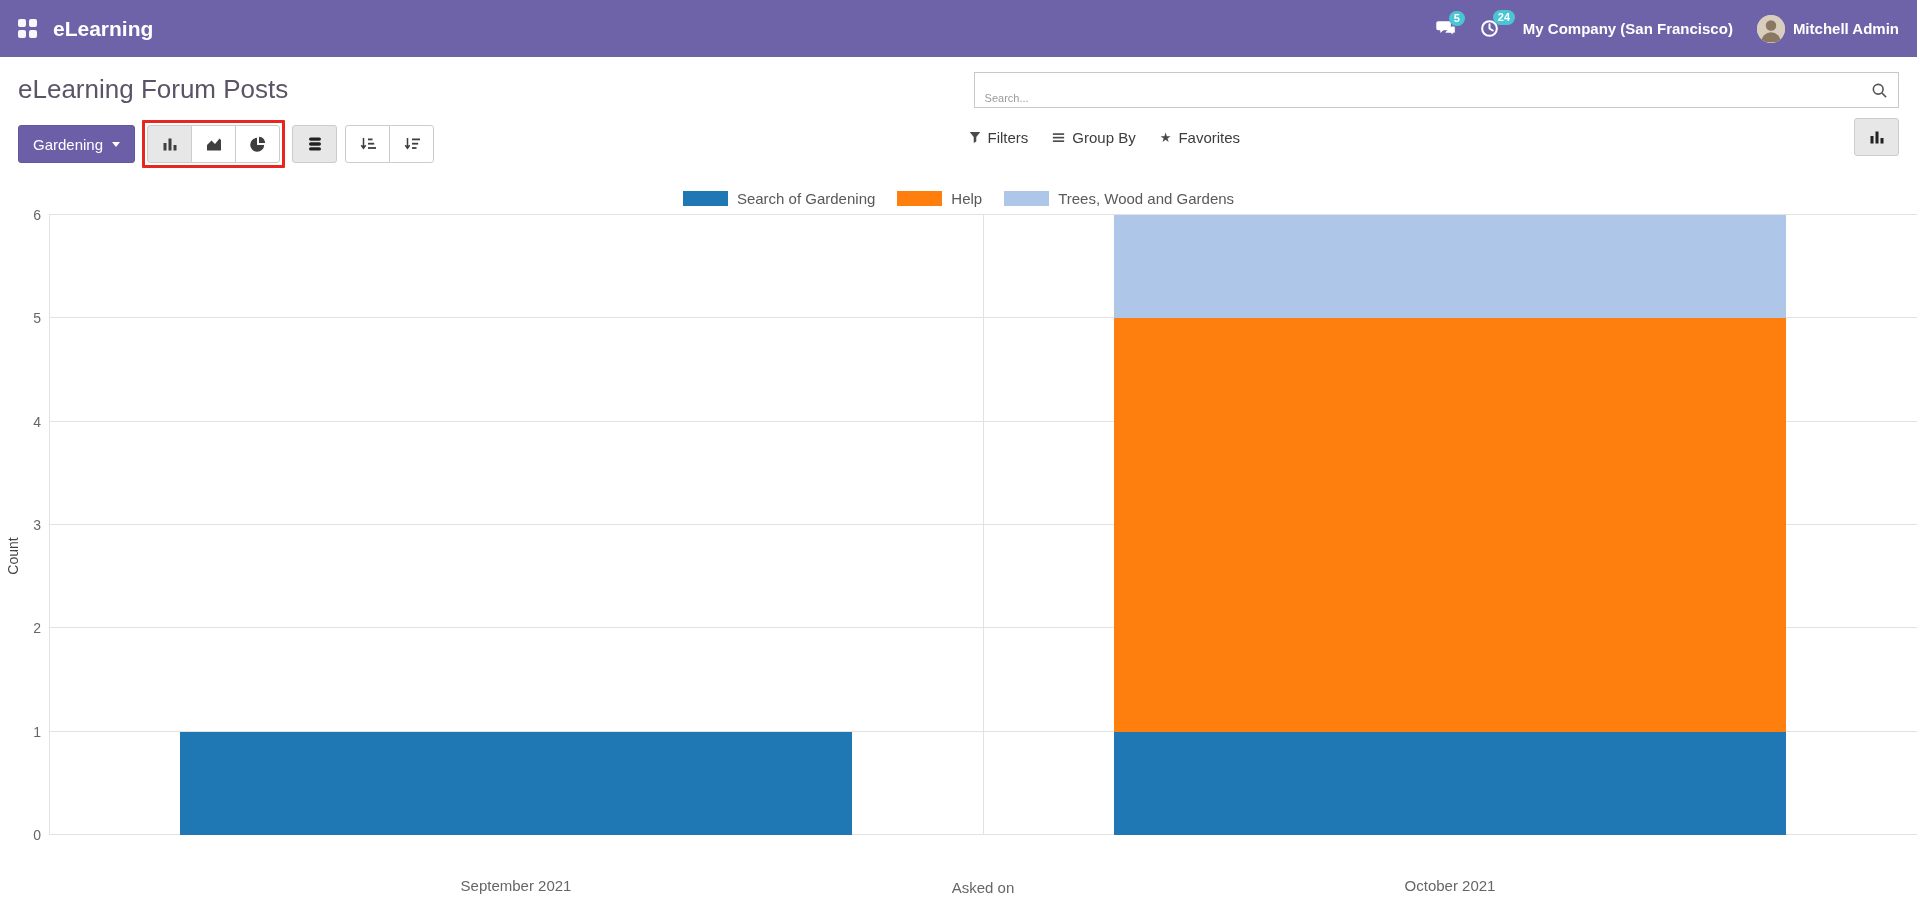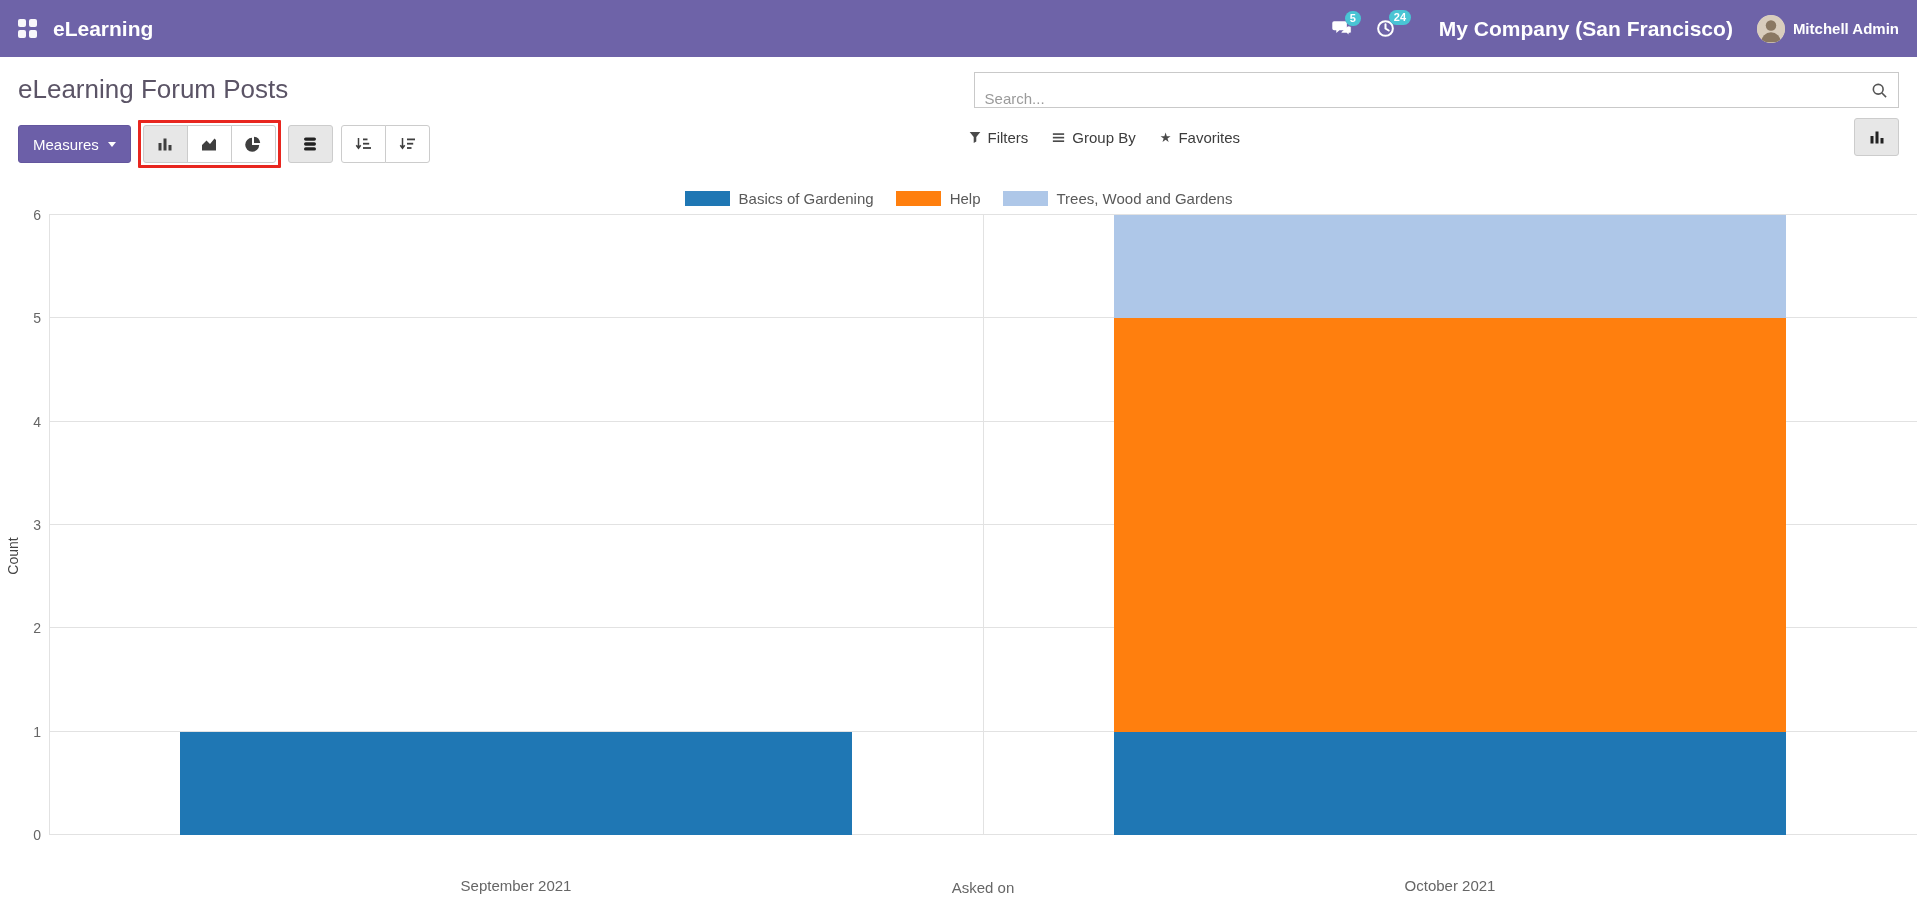--- a/index.html
+++ b/index.html
@@ -20,31 +20,31 @@
   .brand { font-size:21px; font-weight:bold; cursor:pointer; white-space:nowrap; }
   .nav-menu { display:flex; gap:6px; }
   .nav-item { font-size:15px; padding:10px 15px; border-radius:3px; cursor:pointer; white-space:nowrap; }
   .nav-right { margin-left:auto; display:flex; align-items:center; gap:24px; }
   .nav-icon-wrap { position:relative; cursor:pointer; display:flex; align-items:center; }
   .nav-badge {
     position:absolute; top:-9px; left:13px;
     background:#49c5d4; color:#fff; font-size:11px; font-weight:bold;
     padding:1px 5px; border-radius:9px; line-height:13px;
   }
-  .company { font-size:21px; font-weight:600; cursor:pointer; white-space:nowrap;margin-left:20px; }
+  .company { font-size:15px; font-weight:600; cursor:pointer; white-space:nowrap; }
   .user { display:flex; align-items:center; gap:8px; font-size:15px; font-weight:600; cursor:pointer; white-space:nowrap; }
   .avatar { width:28px; height:28px; border-radius:50%; background:#e3d9cb; overflow:hidden; display:flex; align-items:flex-end; justify-content:center; }
 
   
   .header-row { display:flex; align-items:flex-start; padding:15px 18px 0 18px; }
   .page-title { font-size:26px; font-weight:400; color:#5b5466; margin:2px 0 0 0; white-space:nowrap; }
   .search-box { margin-left:auto; width:49.2%; position:relative; }
   .search-input {
     width:100%; height:36px; border:1px solid #c9c9c9; border-radius:0;
-    padding:16px 40px 0 10px; font-size:15px; color:#333; outline:none;
+    padding:16px 40px 0 10px; font-size:11px; color:#333; outline:none;
     font-family:"Liberation Sans", sans-serif;
   }
   .search-input::placeholder { color:#9a9a9a; }
   .search-icon-btn { position:absolute; right:6px; top:5px; width:28px; height:26px; border:none; background:transparent; cursor:pointer; display:flex; align-items:center; justify-content:center; }
 
   
   .toolbar { position:relative; display:flex; align-items:center; padding:10px 18px 0 18px; height:62px; }
   .btn-primary {
     background:#6c5fa8; border:1px solid #63569e; color:#fff;
     height:38px; padding:0 14px; border-radius:3px; font-size:15px;
@@ -151,21 +151,21 @@
           <circle cx="6.8" cy="6.8" r="4.6" fill="none" stroke="#555" stroke-width="1.5"></circle>
           <line x1="10.3" y1="10.3" x2="14.2" y2="14.2" stroke="#555" stroke-width="1.5"></line>
         </svg>
       </span>
     </button>
   </div>
 </div>
 
 <div class="toolbar">
   <button class="btn-primary">
-    <span>Measures</span>
+    <span>Gardening</span>
     <span class="caret"></span>
   </button>
 
   <div class="red-box">
     <div class="btn-group">
       <button class="icon-btn active">
         <span>
           <svg width="16" height="16" viewBox="0 0 16 16" fill="#3f3f3f">
             <rect x="1.5" y="7" width="3" height="7.5"></rect>
               <rect x="6.5" y="2.5" width="3" height="12"></rect>
@@ -258,21 +258,21 @@
             <rect x="11.5" y="9" width="3" height="5.5"></rect>
         </svg>
       </span>
     </button>
   </div>
 </div>
 
 <div class="legend">
     <span class="legend-item">
       <span class="legend-swatch" style="background: rgb(31, 119, 180);"></span>
-      <span class="legend-label">Basics of Gardening</span>
+      <span class="legend-label">Search of Gardening</span>
     </span>
     <span class="legend-item">
       <span class="legend-swatch" style="background: rgb(255, 127, 14);"></span>
       <span class="legend-label">Help</span>
     </span>
     <span class="legend-item">
       <span class="legend-swatch" style="background: rgb(174, 199, 232);"></span>
       <span class="legend-label">Trees, Wood and Gardens</span>
     </span>
   </div>

